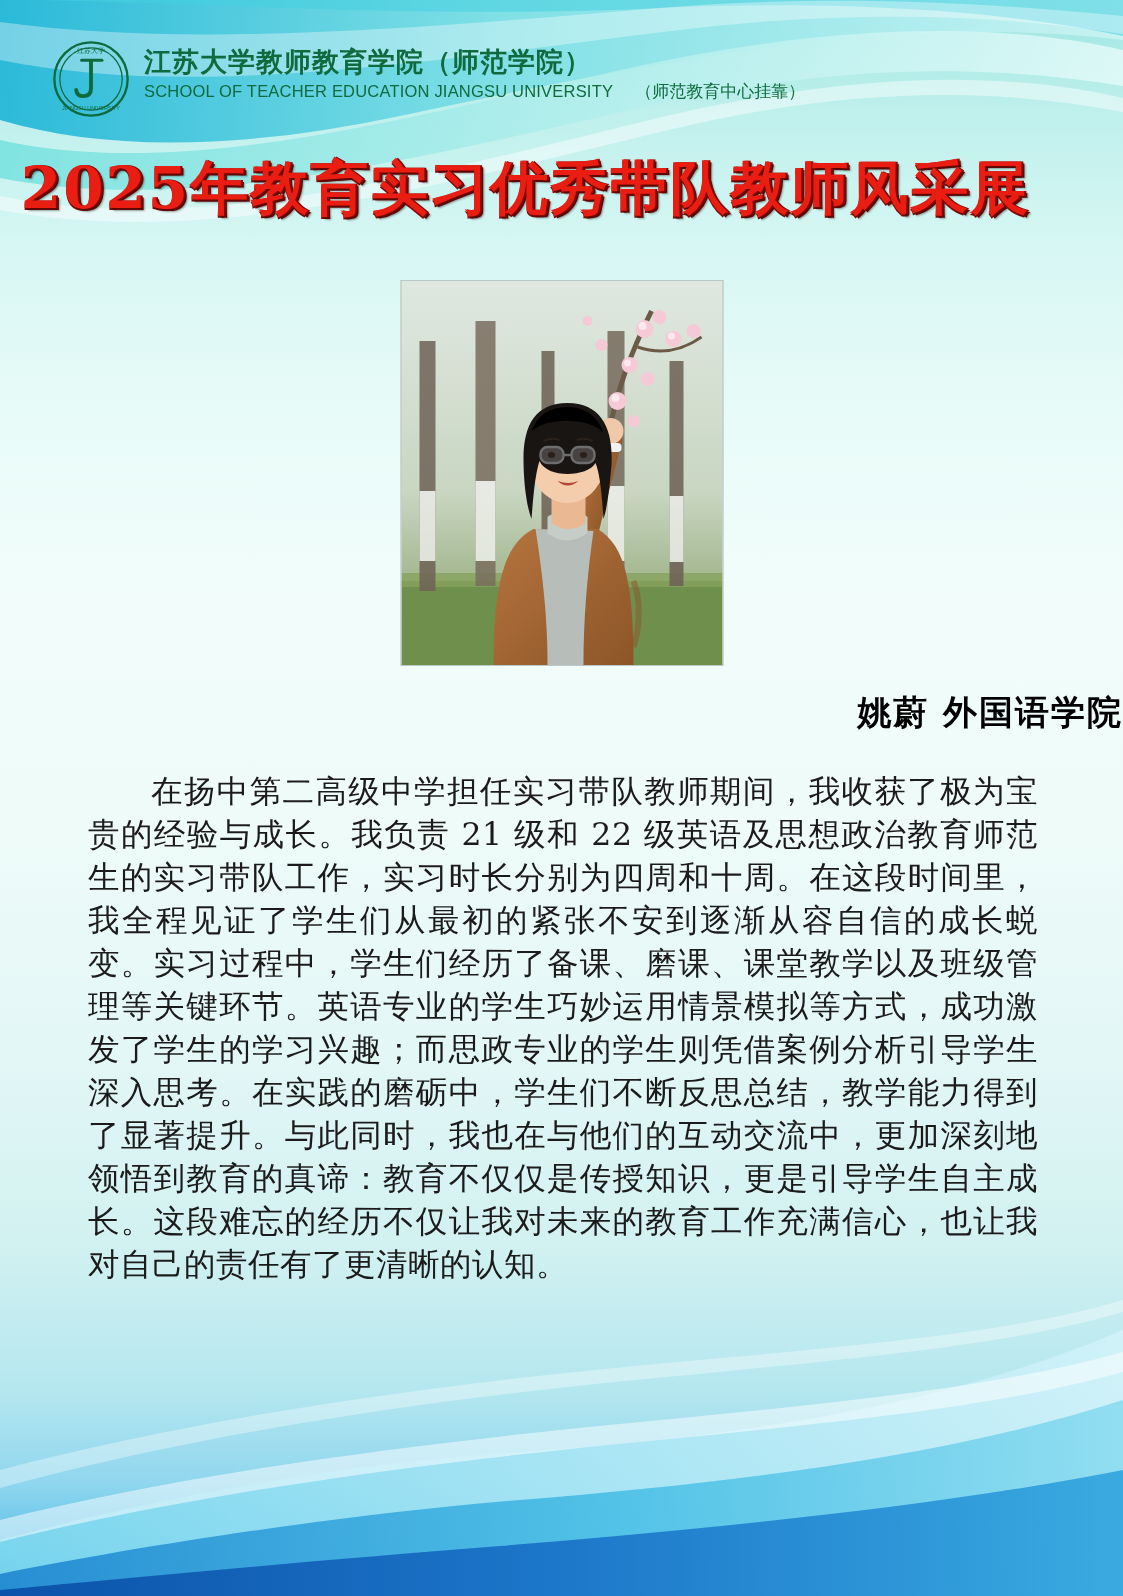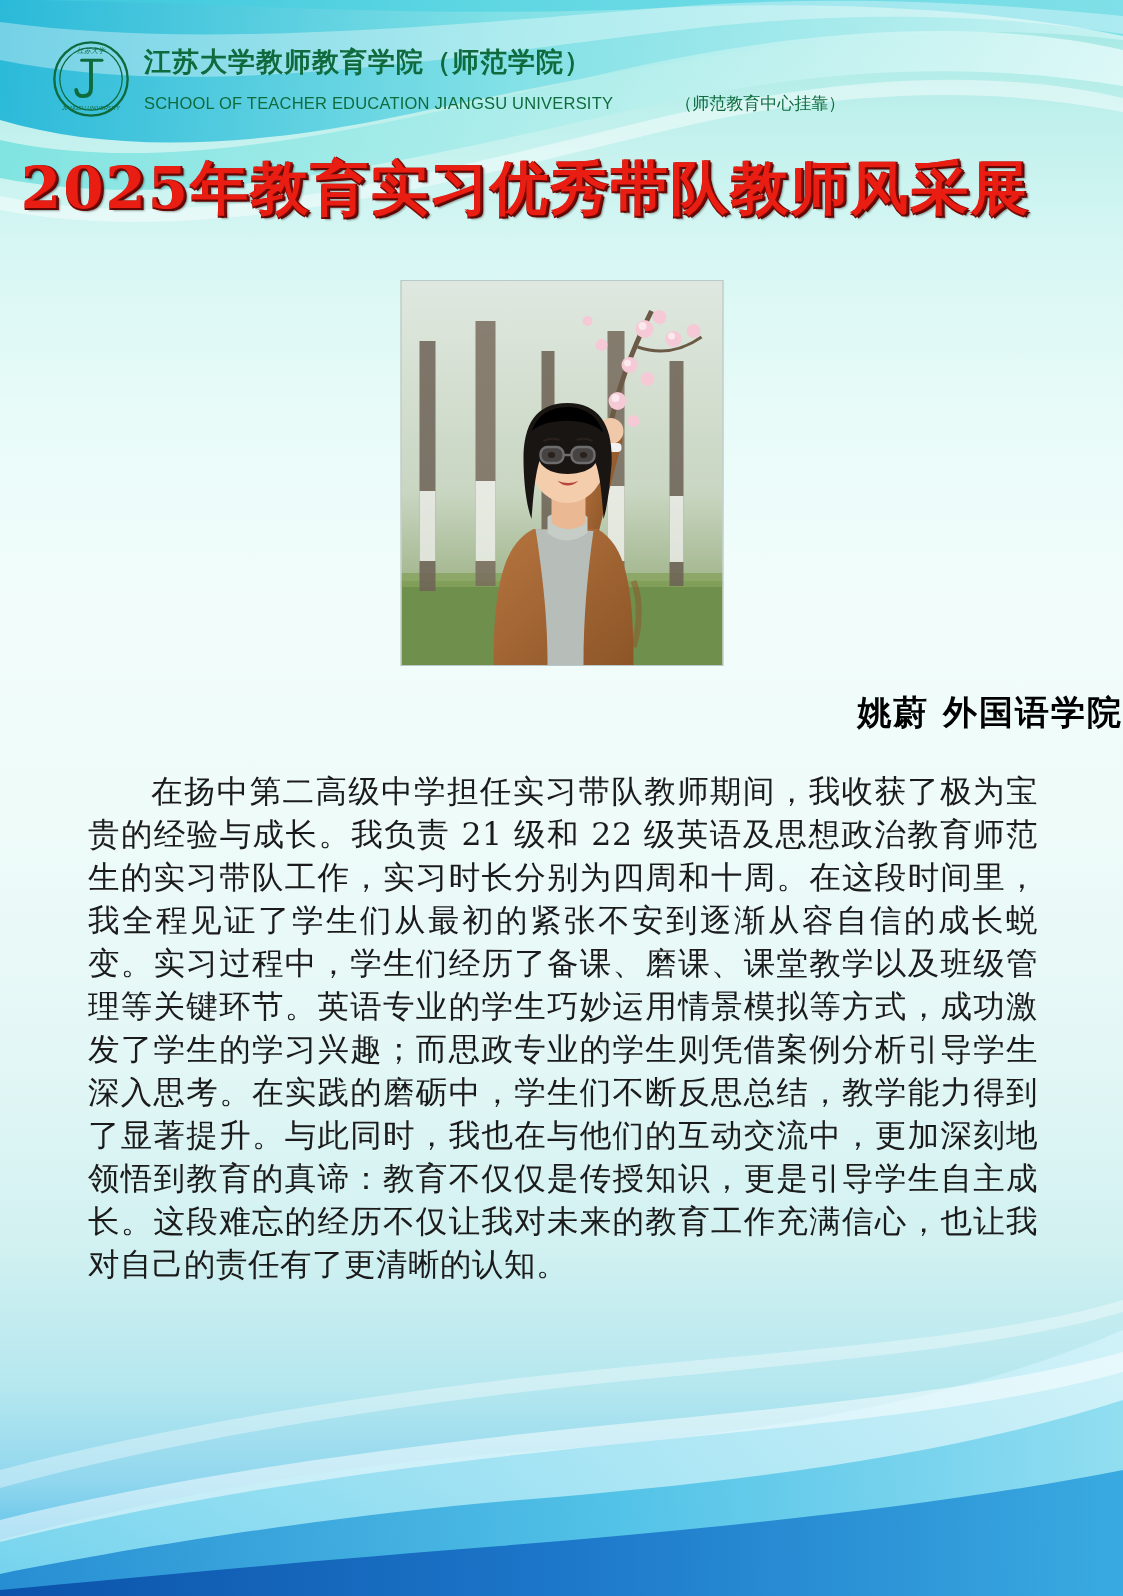--- a/index.html
+++ b/index.html
@@ -45,39 +45,37 @@
     top: 40px;
     display: flex;
     align-items: flex-start;
     z-index: 5;
   }
   .logo {
     width: 78px;
     height: 78px;
     flex: 0 0 78px;
     position: relative;
-    font-style: italic;
   }
   .header-text {
     margin-left: 14px;
     padding-top: 4px;
   }
   .org-cn {
     font-family: "DejaVu Serif", serif;
     font-weight: bold;
     font-size: 27px;
     color: #0f6b3e;
     letter-spacing: 1px;
     white-space: nowrap;
   }
   .org-line2 {
     display: flex;
     align-items: baseline;
-    margin-top: 12px;
-    gap: 40px;
+    margin-top: 0;
   }
   .org-en {
     font-family: "Liberation Sans", sans-serif;
     font-size: 16.5px;
     color: #0f6b3e;
     letter-spacing: 0.2px;
     white-space: nowrap;
   }
   .org-note {
     font-family: Liberation Sans, sans-serif;

